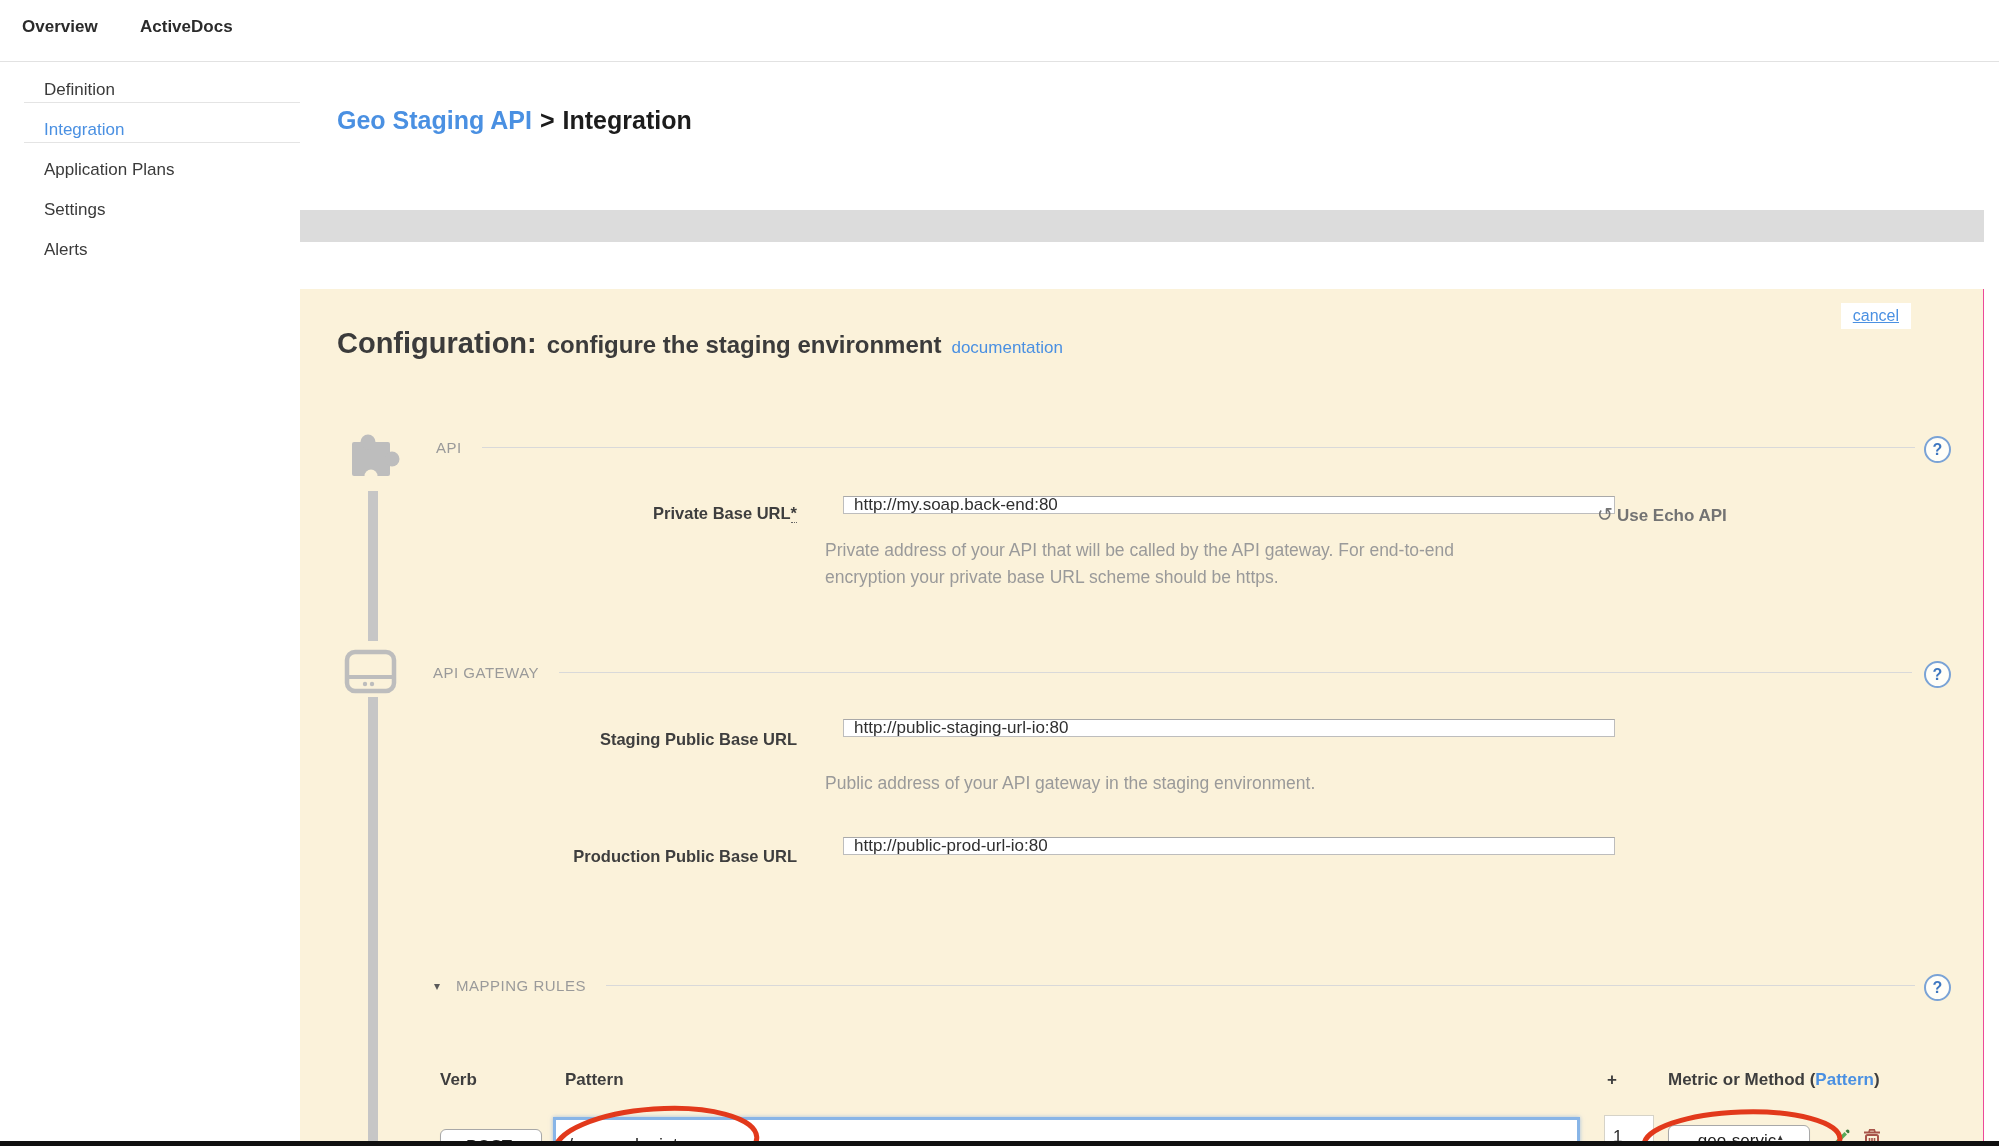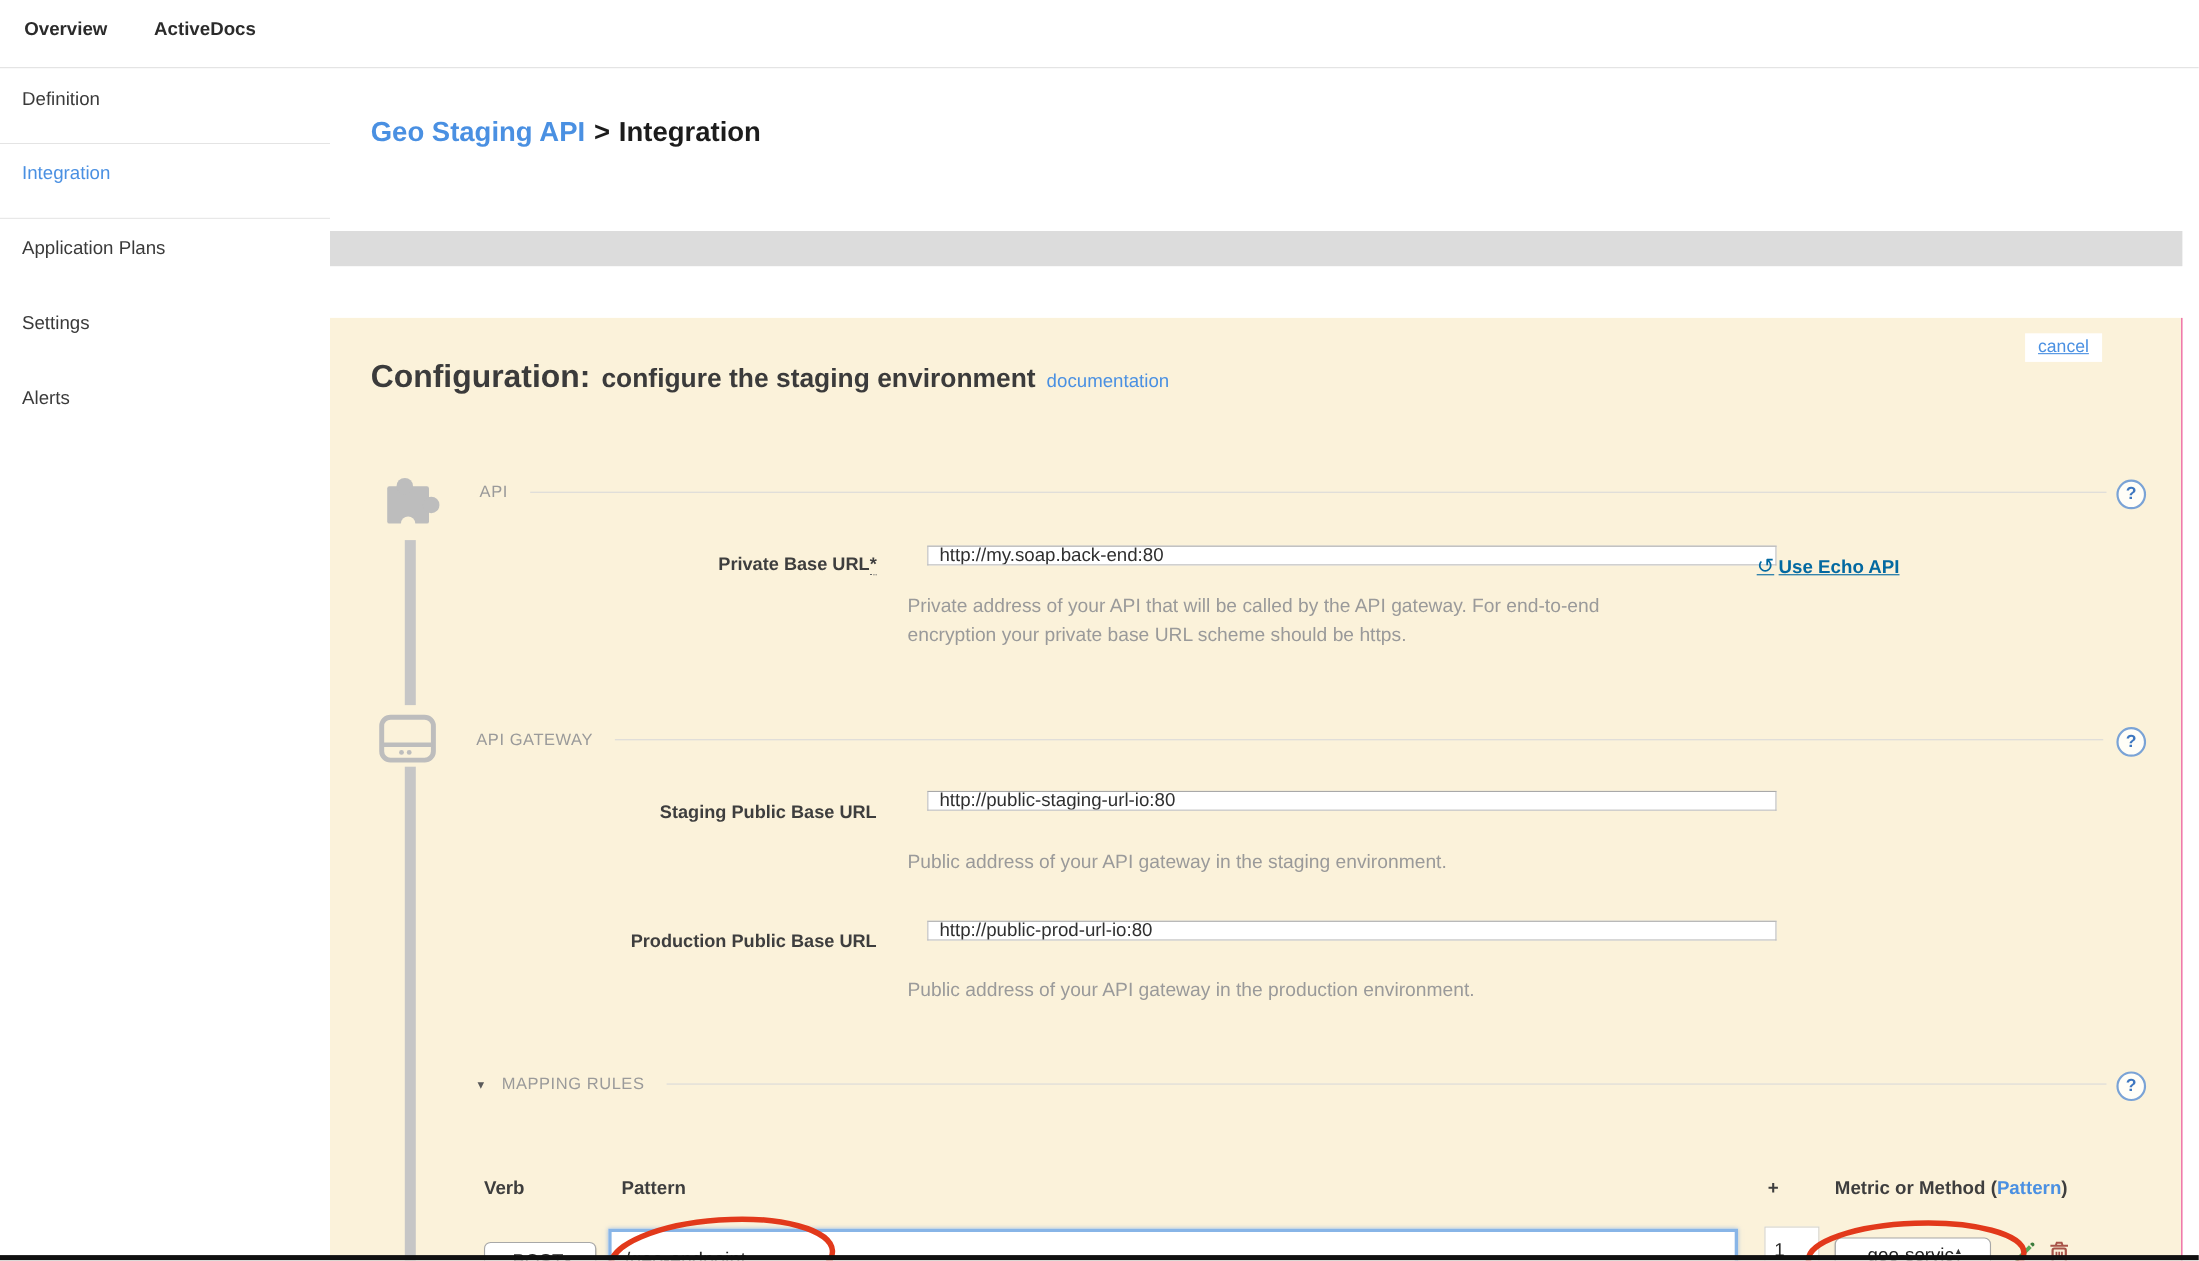--- a/index.html
+++ b/index.html
@@ -8,21 +8,21 @@
   #canvas { position:relative; width:1999px; height:1146px; background:#fff; overflow:hidden; }
 
   
   .topnav { position:absolute; left:0; top:0; width:1999px; height:62px; background:#fff; border-bottom:1px solid #e2e2e2; }
   .topnav .nav-item { position:absolute; top:17px; font-size:17px; font-weight:700; color:#2b2b2b; cursor:pointer; }
   .nav-item.n0 { left:22px; }
   .nav-item.n1 { left:140px; }
 
   
   .sidebar { position:absolute; left:0; top:63px; width:300px; background:#fff; }
-  .side-item { height:68px; line-height:54px; padding-left:20px; font-size:17px; color:#3a3a3a; cursor:pointer; background:#fff; }
+  .side-item { height:40px; line-height:54px; padding-left:20px; font-size:17px; color:#3a3a3a; cursor:pointer; background:#fff;margin-left:24px; }
   .side-item.divided { border-bottom:1px solid #e4e4e4; }
   .side-item.active { color:#4a90e2; }
 
   
   .breadcrumb { position:absolute; left:337px; top:106px; font-size:25px; font-weight:700; color:#1c1c1c; }
   .breadcrumb .svc { color:#4a90e2; cursor:pointer; }
   .breadcrumb .sep { color:#1c1c1c; padding:0 8px; }
 
   
   .graybar { position:absolute; left:300px; top:210px; width:1684px; height:32px; background:#dcdcdc; }
@@ -55,21 +55,21 @@
   .vline { position:absolute; left:68px; width:10px; background:#c6c6c6; }
   .vseg1 { top:202px; height:150px; }
   .vseg2 { top:408px; height:493px; }
 
   
   .field-label { position:absolute; left:37px; width:460px; text-align:right; font-size:16.5px; font-weight:700; color:#3e3e3e; white-space:nowrap; }
   .req { border-bottom:1px dotted #666; font-weight:700; }
   .text-input { position:absolute; left:543px; width:772px; height:18px; background:#fff; border:1px solid #bdbdbd; border-top-color:#a9a9a9; padding:0 10px; font-size:17px; color:#2f2f2f; font-family:"Liberation Sans",sans-serif; }
   .help-text { position:absolute; left:525px; max-width:650px; font-size:17.5px; line-height:27px; color:#9a9a9a; }
 
-  .echo-link { position:absolute; left:1297px; top:214px; font-size:17px; font-weight:700; color:#0369a1; cursor:pointer; white-space:nowrap;text-decoration:underline; }
+  .echo-link { position:absolute; left:1297px; top:214px; font-size:17px; font-weight:700; color:#737373; cursor:pointer; white-space:nowrap; }
   .echo-link .glyph { font-size:19px; margin-right:4px; font-weight:400; }
 
   
   .map-header { position:absolute; top:781px; font-size:17px; font-weight:700; color:#3e3e3e; }
   .mh-verb { left:140px; } .mh-pattern { left:265px; } .mh-plus { left:1307px; }
   .mh-metric { left:1368px; white-space:nowrap; }
   .mh-metric a { color:#4a90e2; cursor:pointer; }
 
   .mini-select { position:absolute; display:flex; align-items:center; justify-content:center;
     background:#fff; border:1px solid #a8a8a8; border-radius:6px; box-shadow:0 1px 1px rgba(0,0,0,.12);
@@ -165,21 +165,20 @@
     <div class="help-icon hi-gw">?</div>
 
     <div class="vline vseg2"></div>
 
     <div class="field-label" style="top:441px;">Staging Public Base URL</div>
     <input class="text-input" style="top: 430px;" value="http://public-staging-url-io:80">
     <div class="help-text" style="top:481px;">Public address of your API gateway in the staging environment.</div>
 
     <div class="field-label" style="top:558px;">Production Public Base URL</div>
     <input class="text-input" style="top: 548px;" value="http://public-prod-url-io:80">
-    <div class="help-text" style="top:597px;">Public address of your API gateway in the production environment.</div>
 
     <div class="section-head sh-map">
       <span class="tri">▾</span>
       <span class="lbl">MAPPING RULES</span>
       <span class="rule"></span>
     </div>
     <div class="help-icon hi-map">?</div>
 
     <div class="map-header mh-verb">Verb</div>
     <div class="map-header mh-pattern">Pattern</div>

